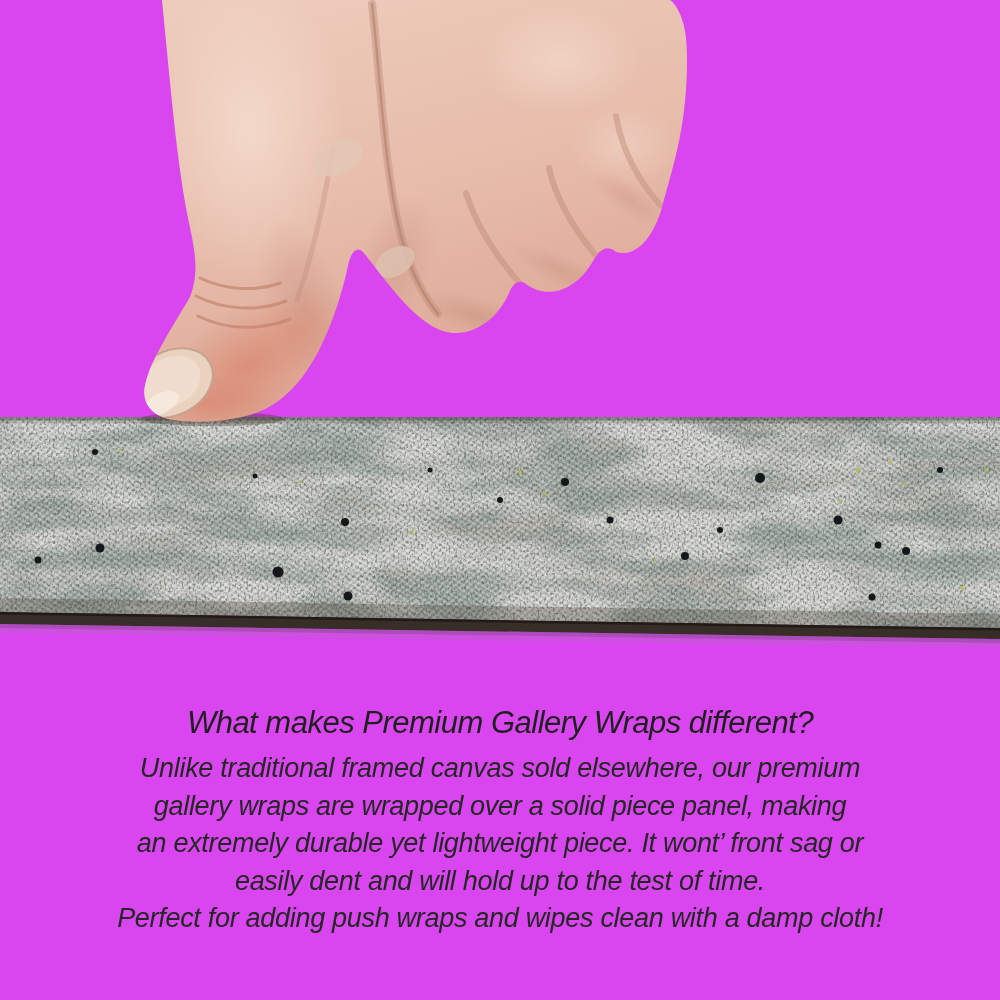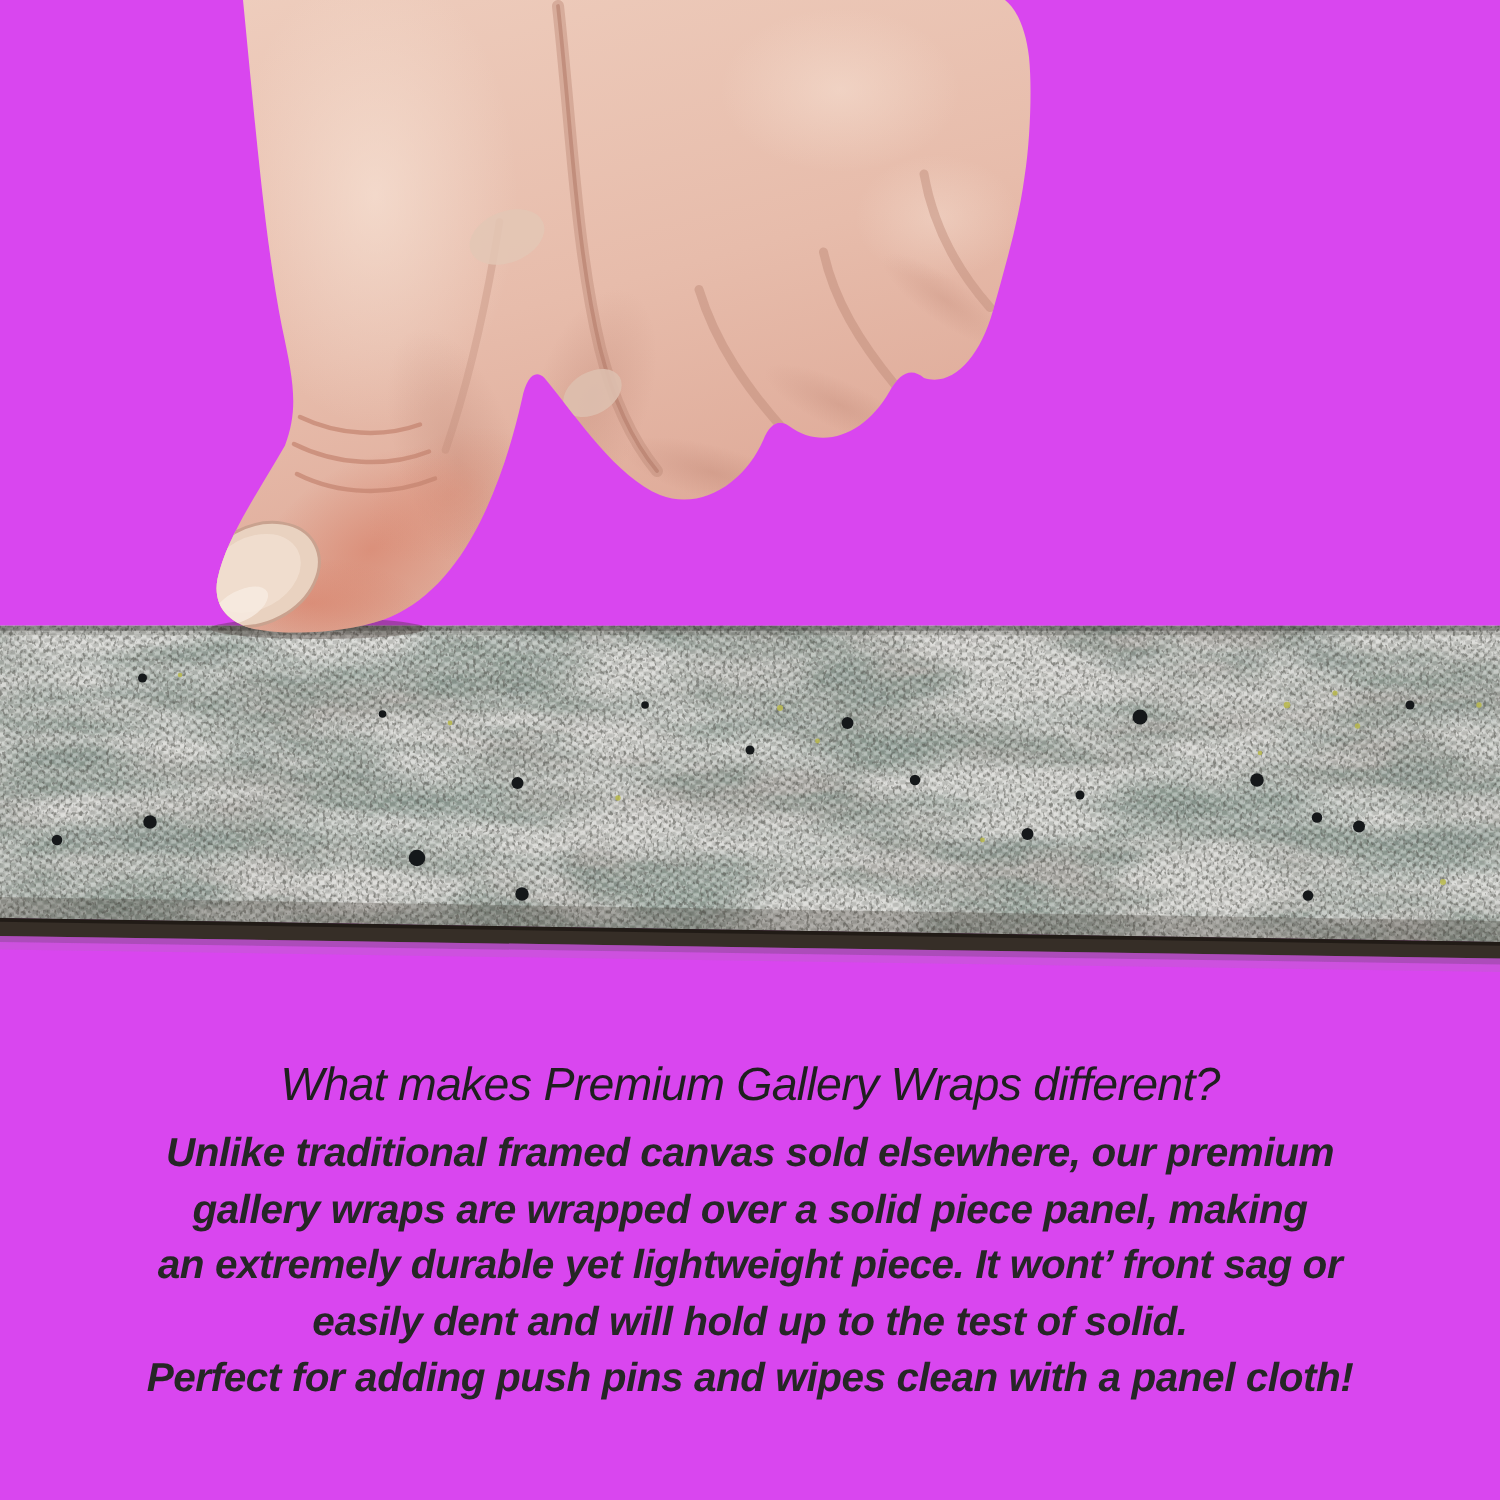--- a/index.html
+++ b/index.html
@@ -13,21 +13,21 @@
   .copy{
     position:absolute;top:701px;left:0;width:1000px;z-index:4;
     text-align:center;font-style:italic;color:#262626;
   }
   .headline{
     font-size:31px;line-height:44px;letter-spacing:-0.5px;
     color:#1f1f1f;margin:0 0 5px 0;font-weight:normal;
   }
   .bodyline{
     font-size:27px;line-height:37.5px;letter-spacing:-0.3px;
-    color:#262626;white-space:nowrap;font-weight:bold;
+    color:#262626;white-space:nowrap;
   }
 </style>
 </head>
 <body>
 
 <div class="stage">
 
   <svg class="layer strip-layer" width="1000" height="250" viewBox="0 0 1000 250" aria-hidden="true">
     <defs>
       <clipPath id="faceClip">
@@ -204,17 +204,17 @@
         <ellipse cx="152" cy="396" rx="20" ry="10" fill="#f7ece2" opacity="0.8"></ellipse>
       </g>
     </g>
   </svg>
 
   <div class="copy">
     <h1 class="headline">What makes Premium Gallery Wraps different?</h1>
     <div class="bodyline">Unlike traditional framed canvas sold elsewhere, our premium</div>
     <div class="bodyline">gallery wraps are wrapped over a solid piece panel, making</div>
     <div class="bodyline">an extremely durable yet lightweight piece. It wont’ front sag or</div>
-    <div class="bodyline">easily dent and will hold up to the test of solid.</div>
-    <div class="bodyline">Perfect for adding push pins and wipes clean with a panel cloth!</div>
+    <div class="bodyline">easily dent and will hold up to the test of time.</div>
+    <div class="bodyline">Perfect for adding push wraps and wipes clean with a damp cloth!</div>
   </div>
 
 </div>
 
 </body></html>

